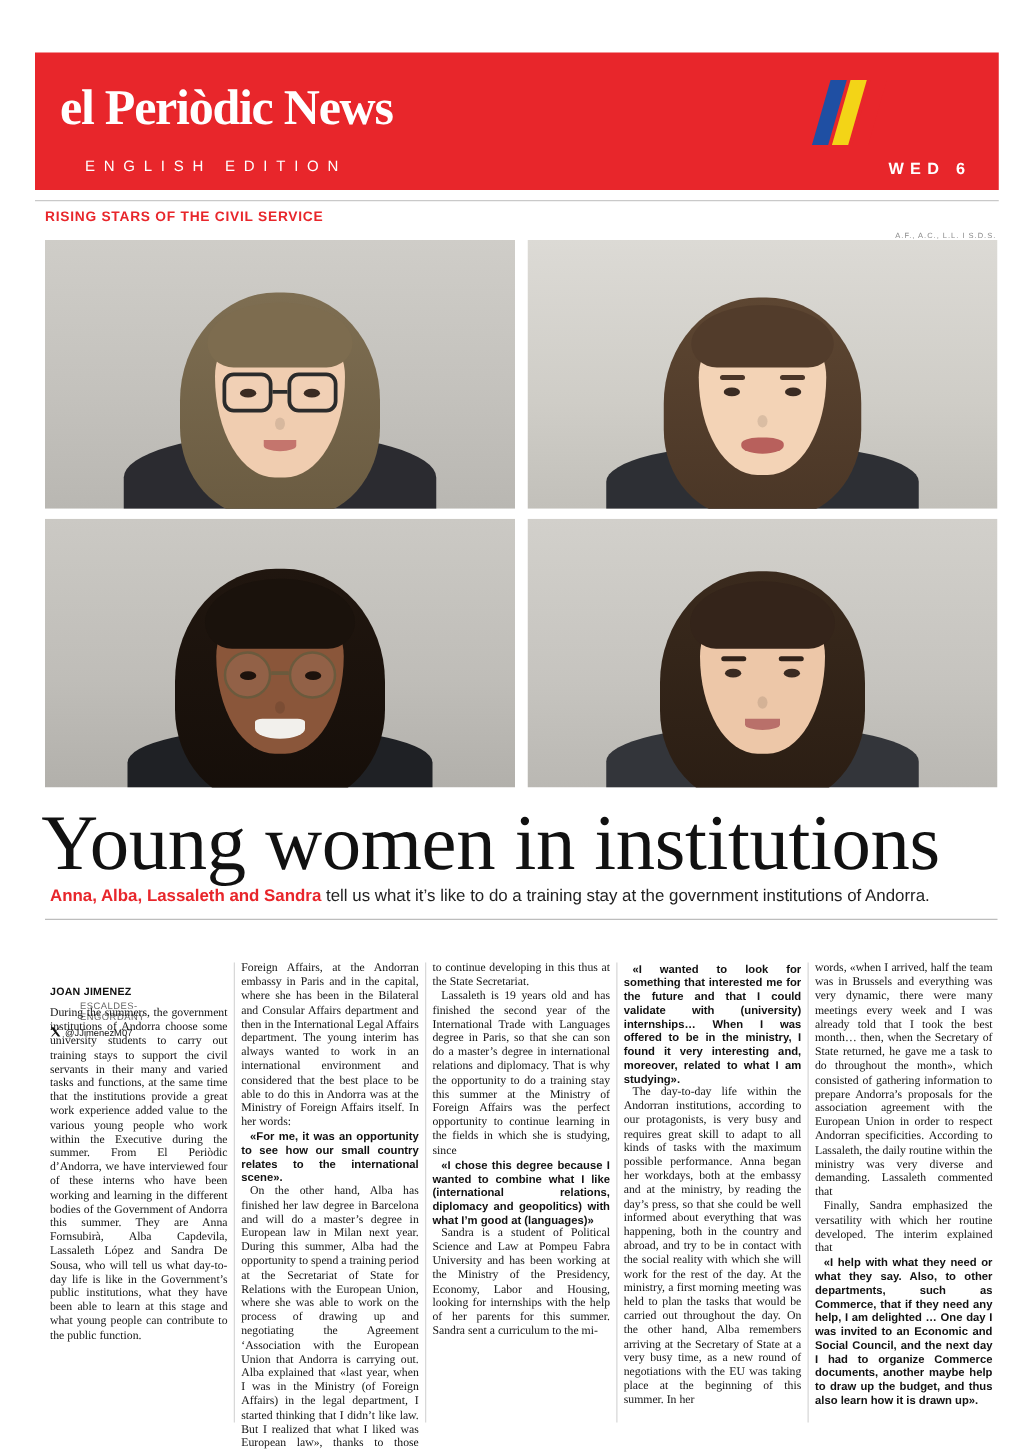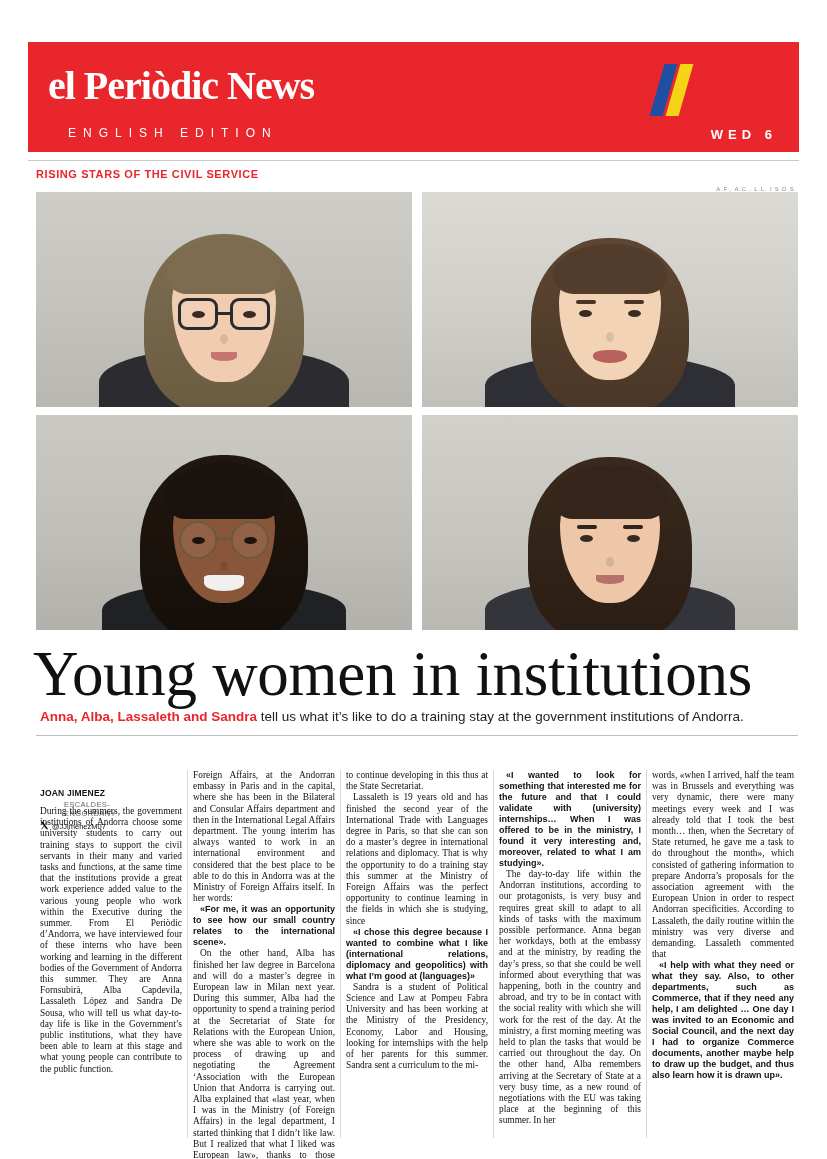--- a/index.html
+++ b/index.html
@@ -344,20 +344,21 @@
       <p>Sandra is a student of Political Science and Law at Pompeu Fabra University and has been working at the Ministry of the Presidency, Economy, Labor and Housing, looking for internships with the help of her parents for this summer. Sandra sent a curriculum to the mi-</p>
     </div>
 
     <div class="col c4">
       <p class="bold-blue">«I wanted to look for something that interested me for the future and that I could validate with (university) internships… When I was offered to be in the ministry, I found it very interesting and, moreover, related to what I am studying».</p>
       <p>The day-to-day life within the Andorran institutions, according to our protagonists, is very busy and requires great skill to adapt to all kinds of tasks with the maximum possible performance. Anna began her workdays, both at the embassy and at the ministry, by reading the day’s press, so that she could be well informed about everything that was happening, both in the country and abroad, and try to be in contact with the social reality with which she will work for the rest of the day. At the ministry, a first morning meeting was held to plan the tasks that would be carried out throughout the day. On the other hand, Alba remembers arriving at the Secretary of State at a very busy time, as a new round of negotiations with the EU was taking place at the beginning of this summer. In her</p>
     </div>
 
     <div class="col c5">
       <p class="first">words, «when I arrived, half the team was in Brussels and everything was very dynamic, there were many meetings every week and I was already told that I took the best month… then, when the Secretary of State returned, he gave me a task to do throughout the month», which consisted of gathering information to prepare Andorra’s proposals for the association agreement with the European Union in order to respect Andorran specificities. According to Lassaleth, the daily routine within the ministry was very diverse and demanding. Lassaleth commented that</p>
+      <p>Finally, Sandra emphasized the versatility with which her routine developed. The interim explained that</p>
       <p class="bold-blue">«I help with what they need or what they say. Also, to other departments, such as Commerce, that if they need any help, I am delighted … One day I was invited to an Economic and Social Council, and the next day I had to organize Commerce documents, another maybe help to draw up the budget, and thus also learn how it is drawn up».</p>
 
     </div>
 
   </div>
 
 
 </div>
 
 </body></html>

